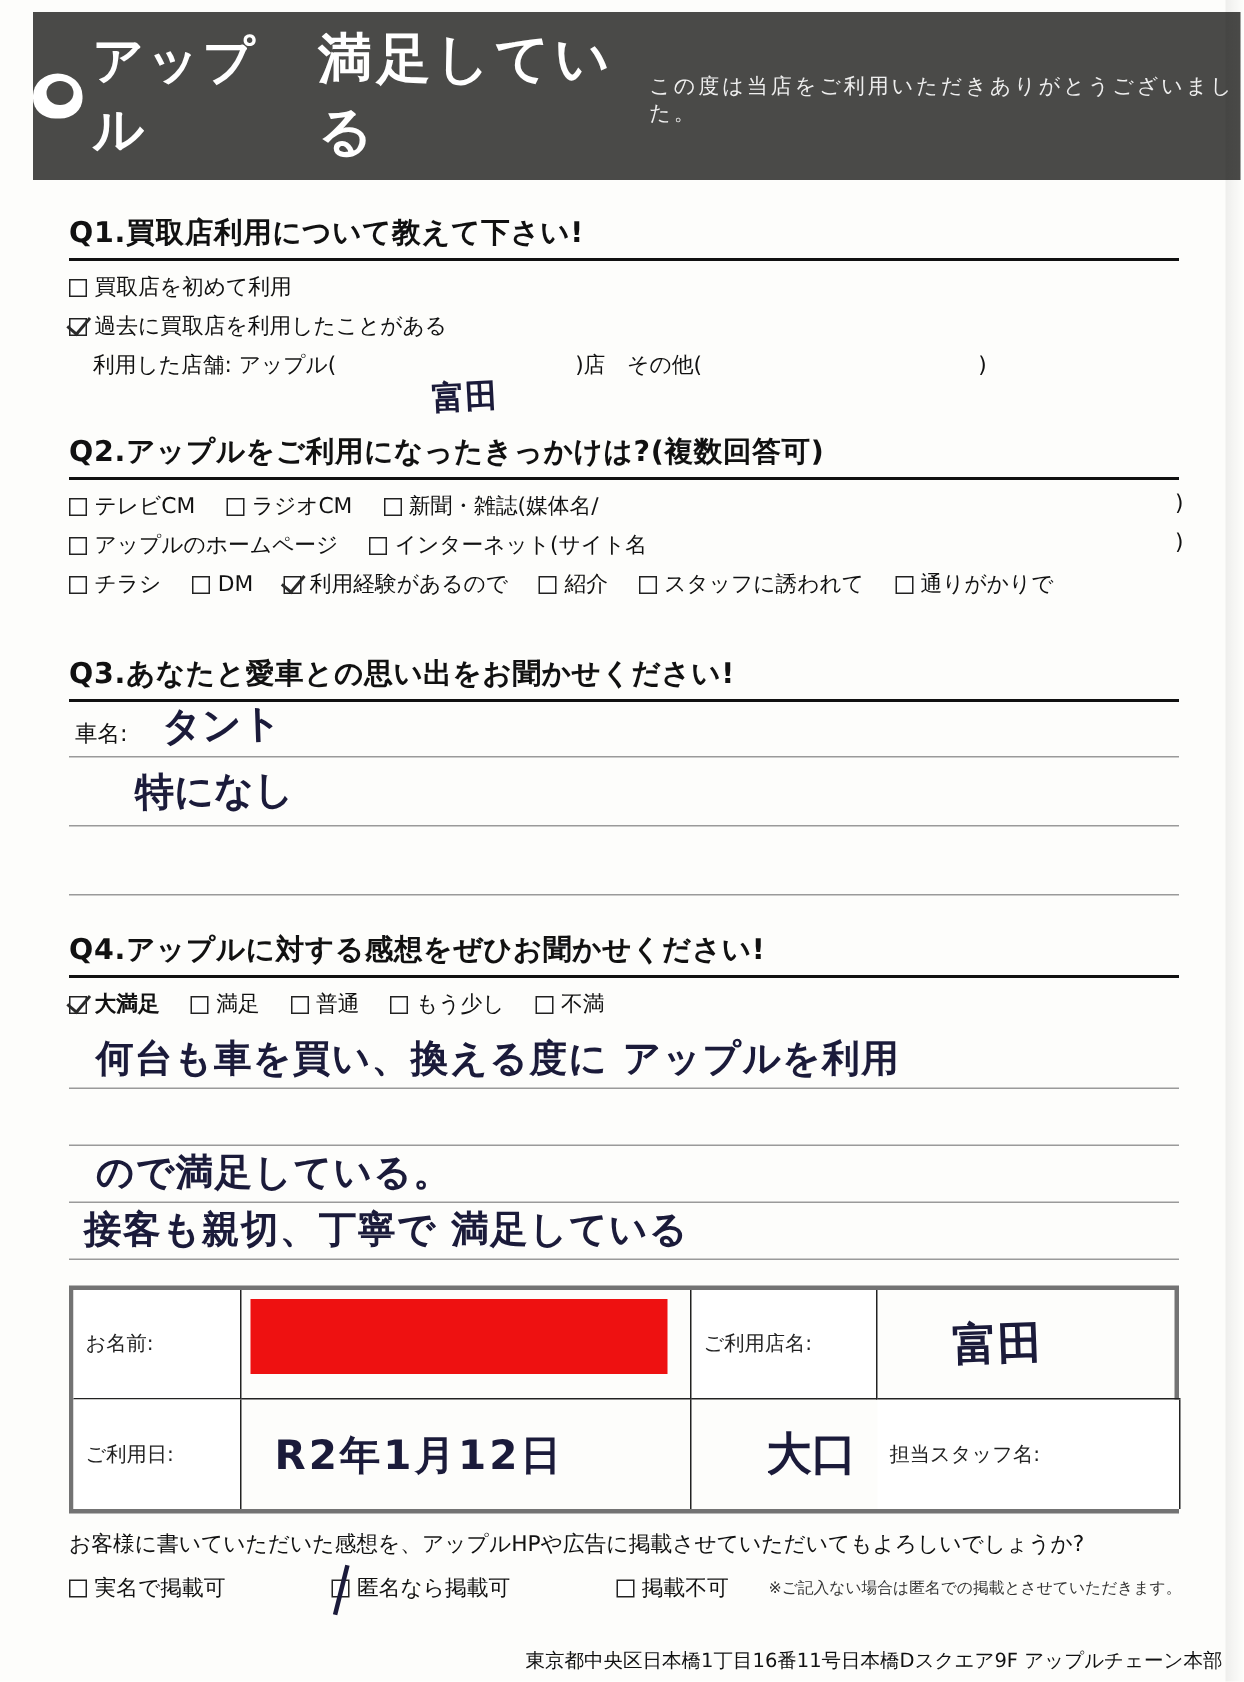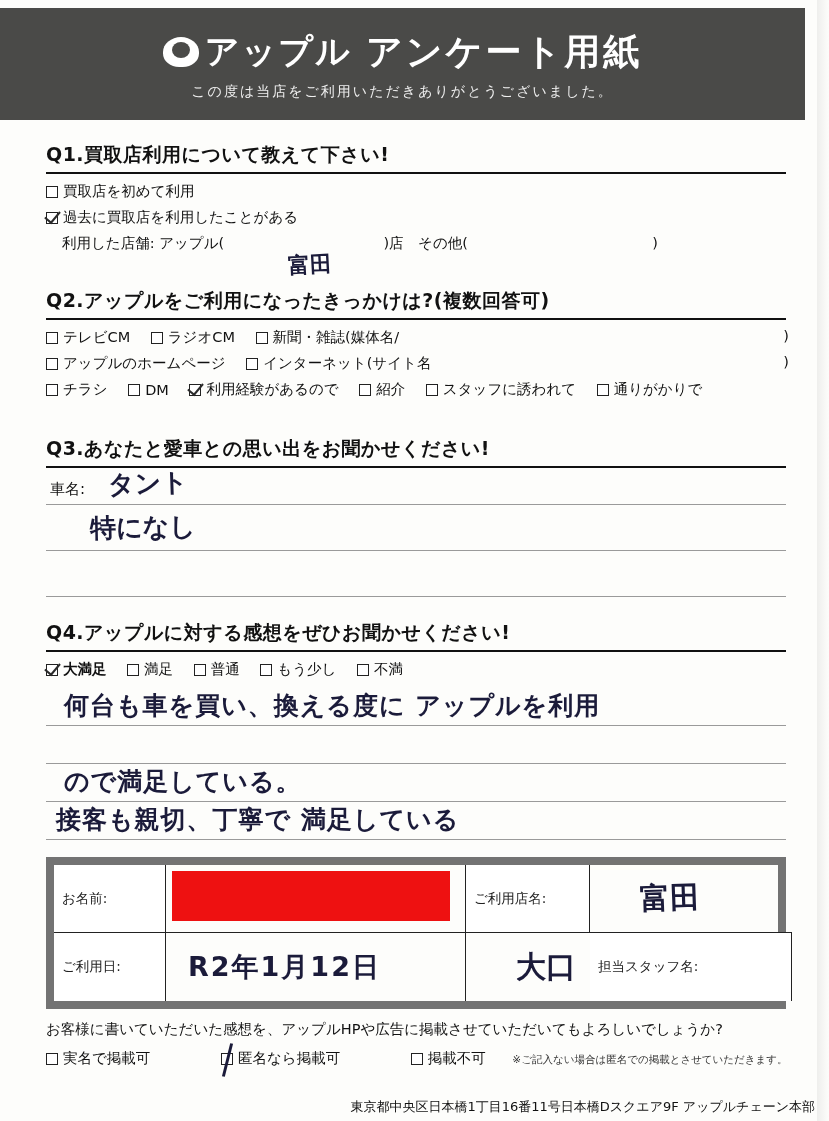--- a/index.html
+++ b/index.html
@@ -13,25 +13,25 @@
     overflow: hidden;
   }
   .page {
     position: relative;
     width: 829px; height: 1121px;
     background: #fdfdfb;
   }
 
   
   .header {
-    position: absolute; left: 0; top: 8px;
+    position: absolute; left: 22px; top: 8px;
     width: 805px; height: 112px;
     background: #4a4a48;
     color: #fff;
-    display: flex; flex-direction: column;
+    display: flex; flex-direction: row;
     align-items: center; justify-content: center;
   }
   .header-row { display:flex; align-items:center; gap:14px; }
   .logo-wrap { display:flex; align-items:center; gap:6px; }
   .logo-mark {
     width: 36px; height: 30px; border-radius: 50% 50% 45% 45%;
     background: #fff; position: relative;
   }
   .logo-mark::after{
     content:""; position:absolute; left:9px; top:5px;
@@ -111,21 +111,21 @@
   #q4 { position:absolute; top:500px; left:0; width:696px; }
   .hand-comment {
     position:absolute; left:64px; font-size:25px; line-height:1.0;
     letter-spacing:1px;
   }
 
   
   .tbl {
     position:absolute; left:46px; top:737px;
     width: 740px; height: 152px;
-    border: 8px solid #737373;
+    border: 3px solid #737373;
     display:grid;
     grid-template-columns: 112px 300px 124px 202px;
     grid-template-rows: 1fr 1fr;
   }
   .tcell { border-right:1.5px solid #222; border-bottom:1.5px solid #222; display:flex; align-items:center; padding:0 8px; font-size:13.5px; font-family:"DejaVu Sans", sans-serif;}
   .tcell.lbl { background:#ffffff; color:#222; }
   .tcell.val { position:relative; }
   .tcell.r-last { border-right:none; }
   .tcell.b-last { border-bottom:none; }
   .redact {
@@ -158,21 +158,21 @@
 <body>
 
 <div class="page">
 
   <div class="header">
     <div class="header-row">
       <div class="logo-wrap">
         <span class="logo-mark"></span>
         <span class="logo-text">アップル</span>
       </div>
-      <div class="header-title">アンケート用紙</div>
+      <div class="header-title">満足している</div>
     </div>
     <div class="header-sub">この度は当店をご利用いただきありがとうございました。</div>
   </div>
 
   <div class="body">
 
     <div id="q1">
       <div class="qtitle">Q1.買取店利用について教えて下さい!</div>
       <div class="q-underline" style="left:46px; top:30px; width:740px;"></div>
 

